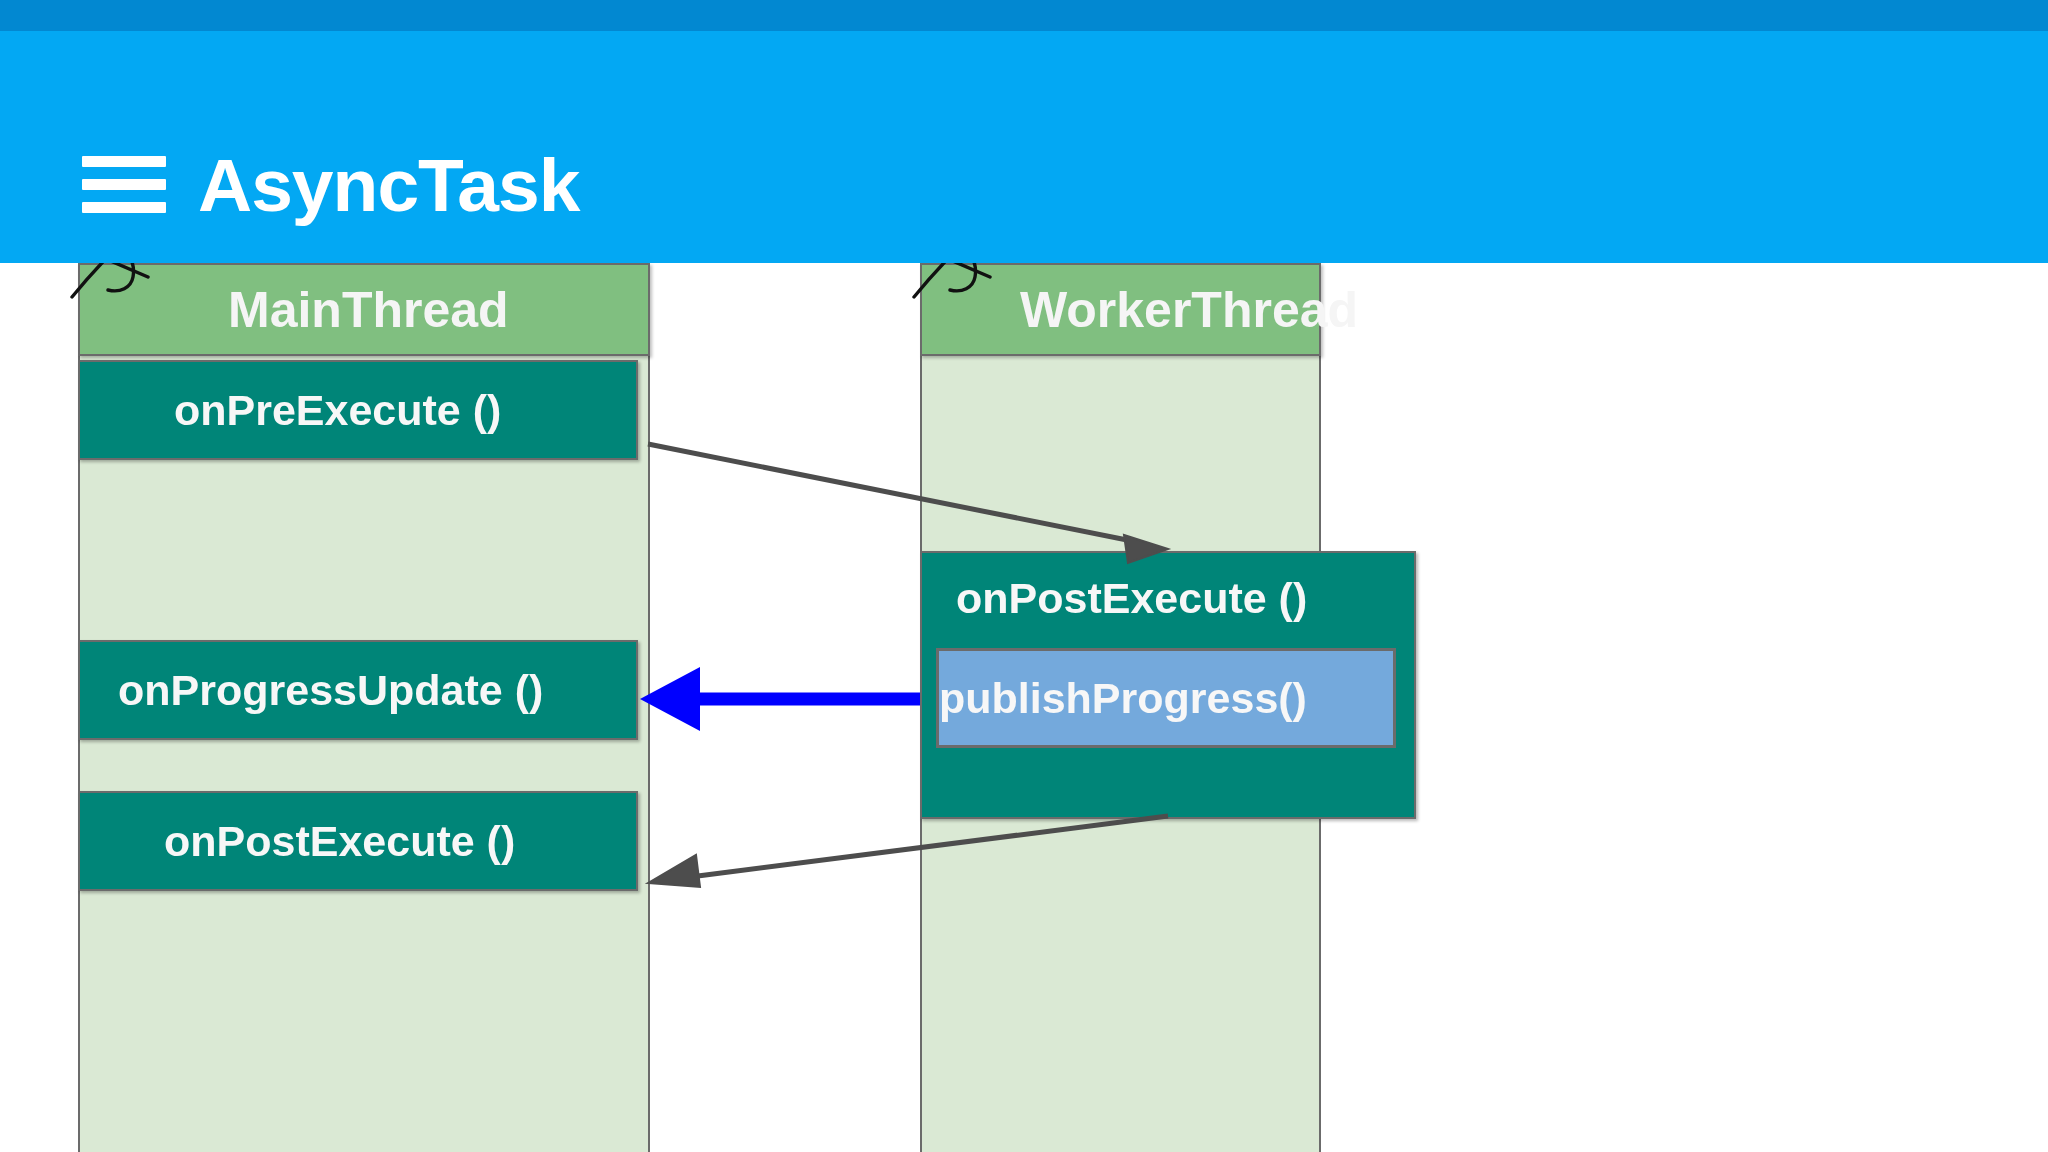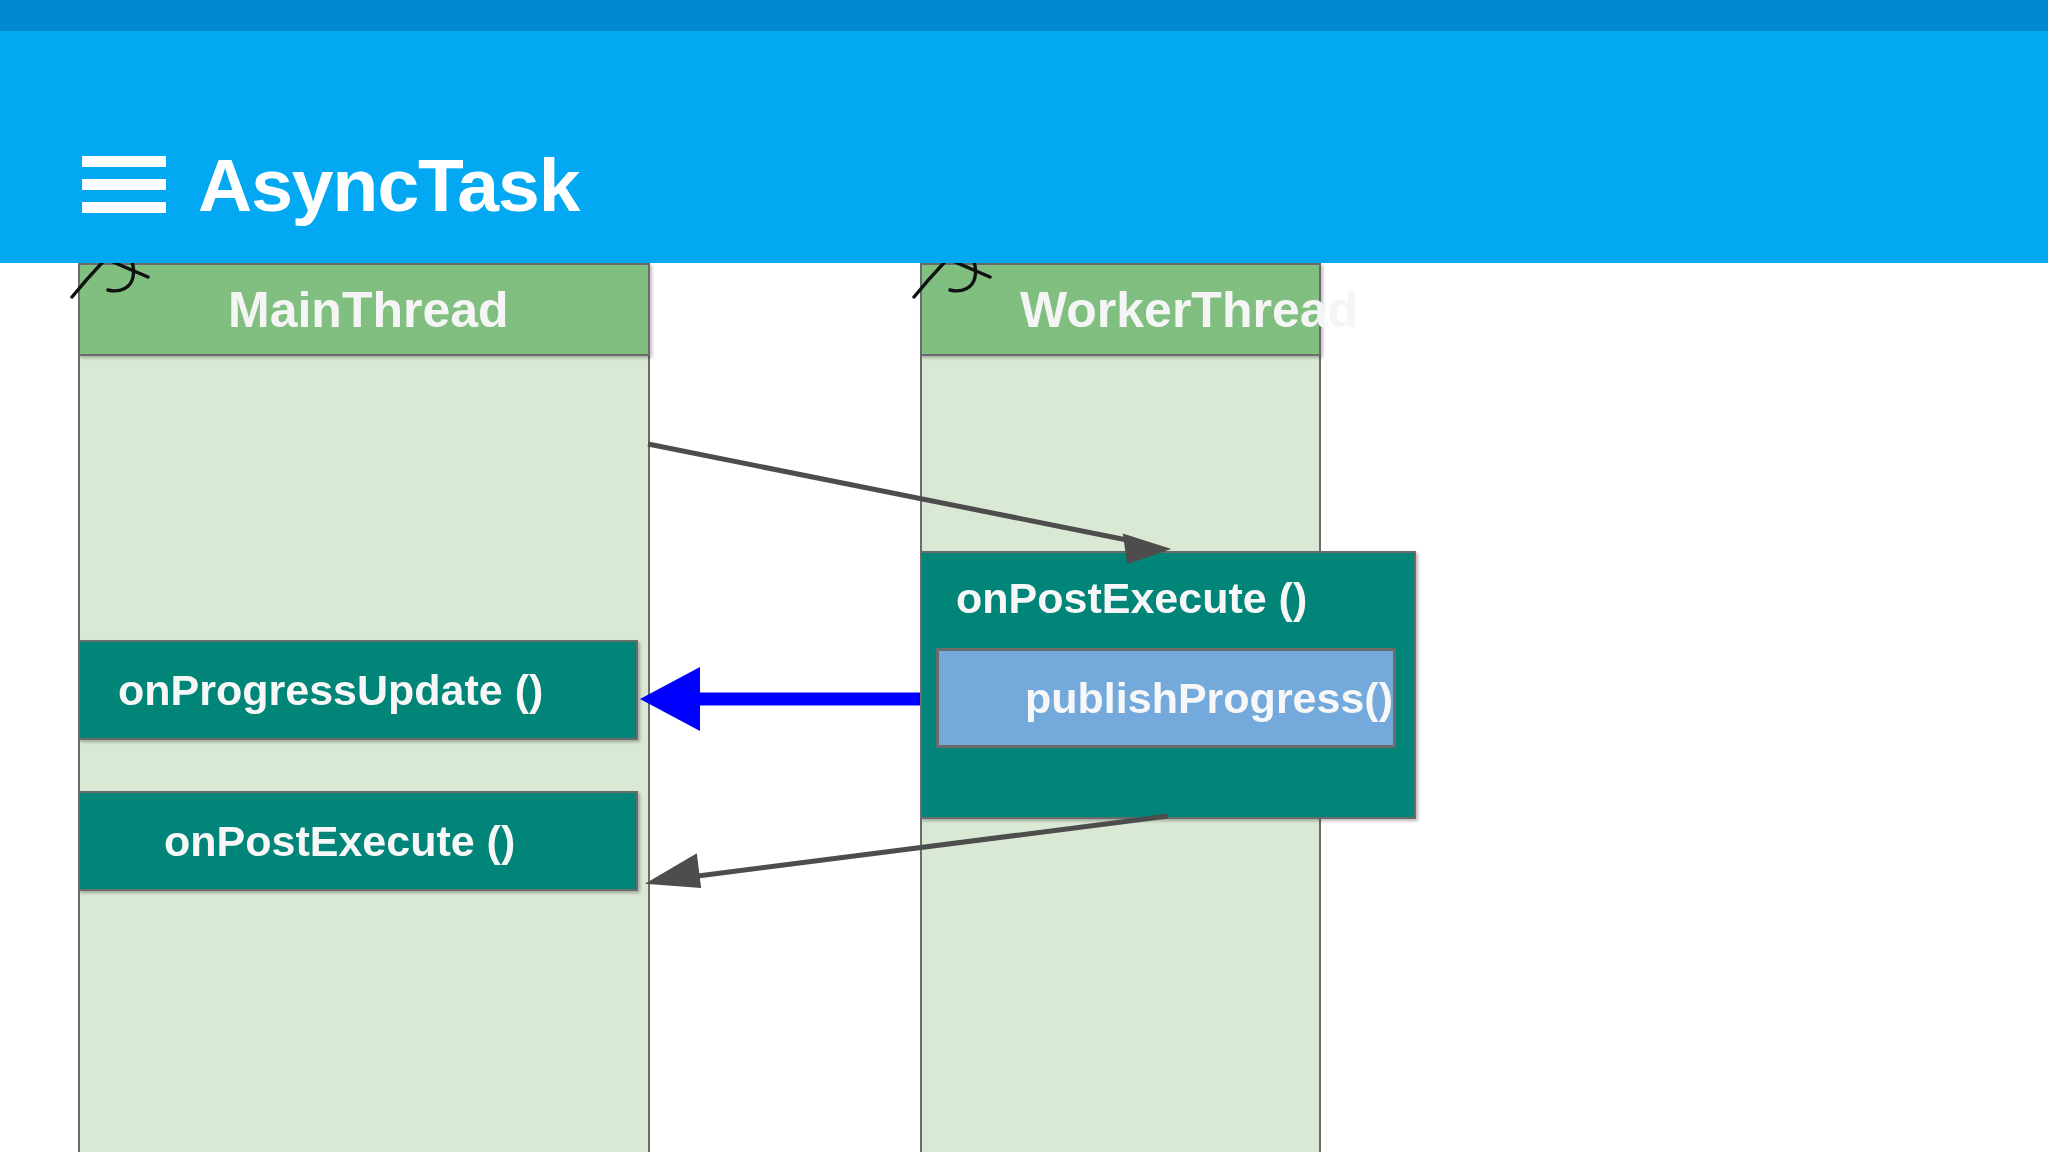--- a/index.html
+++ b/index.html
@@ -144,21 +144,21 @@
     line-height: 48px;
   }
 
   .inner-call {
     position: absolute;
     box-sizing: border-box;
     background: #74a9dc;
     border: 3px solid #6b6b6b;
     display: flex;
     align-items: center;
-    justify-content: flex-end;
+    justify-content: flex-start;
   }
   .inner-call-label {
     color: #f7f7f7;
     font-size: 43px;
     font-weight: bold;
     white-space: nowrap;
     line-height: 48px;
   }
 
   #arrow-layer {
@@ -192,20 +192,23 @@
   <div id="diagram">
 
     <div class="lifeline" id="ll-main" style="left:78px; top:0px; width:572px; height:889px;">
 
       <div class="lifeline-body"></div>
 
       <div class="lifeline-header">
         <span class="lifeline-title" style="margin-left:148px;">MainThread</span>
       </div>
 
+      <div class="activation" style="left:0px; top:97px; width:560px; height:100px;">
+        <span class="activation-label" style="margin-left:94px;">onPreExecute ()</span>
+      </div>
 
       <div class="activation" style="left:0px; top:377px; width:560px; height:100px;">
         <span class="activation-label" style="margin-left:38px;">onProgressUpdate ()</span>
       </div>
 
       <div class="activation" style="left:0px; top:528px; width:560px; height:100px;">
         <span class="activation-label" style="margin-left:84px;">onPostExecute ()</span>
       </div>
     </div>
 

